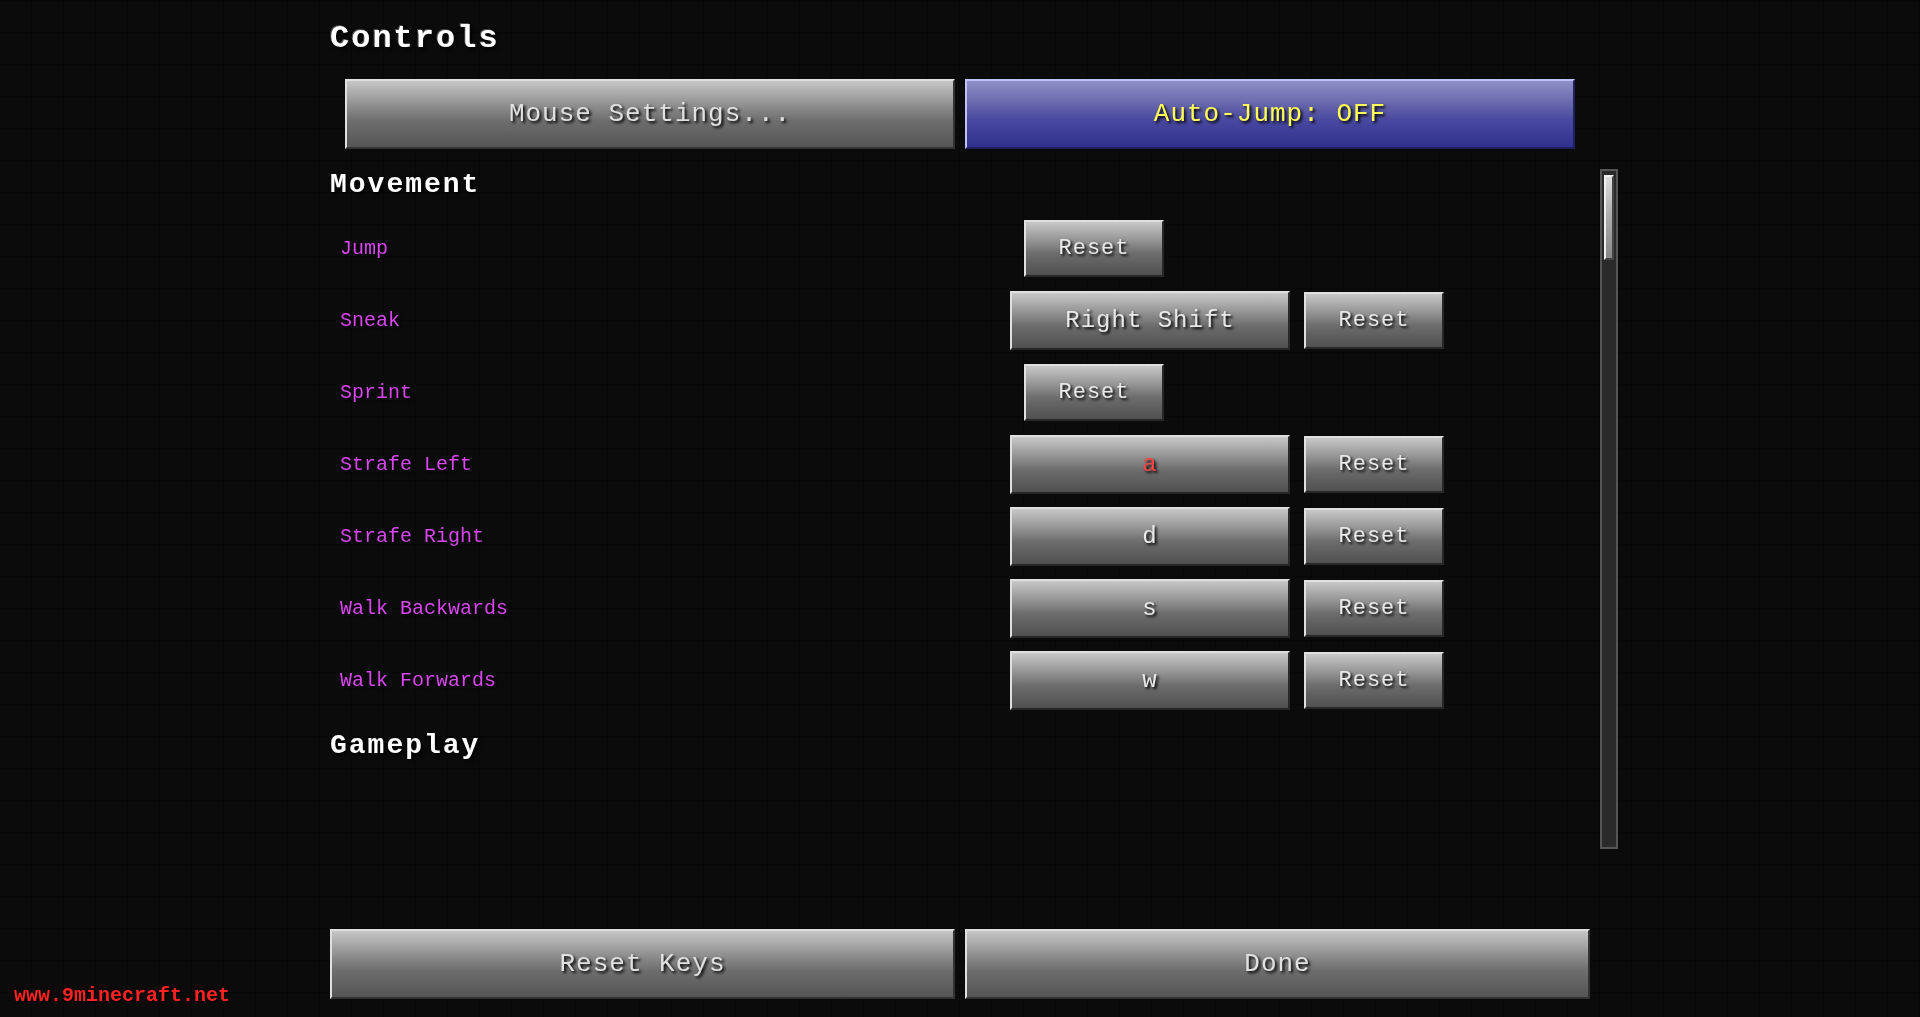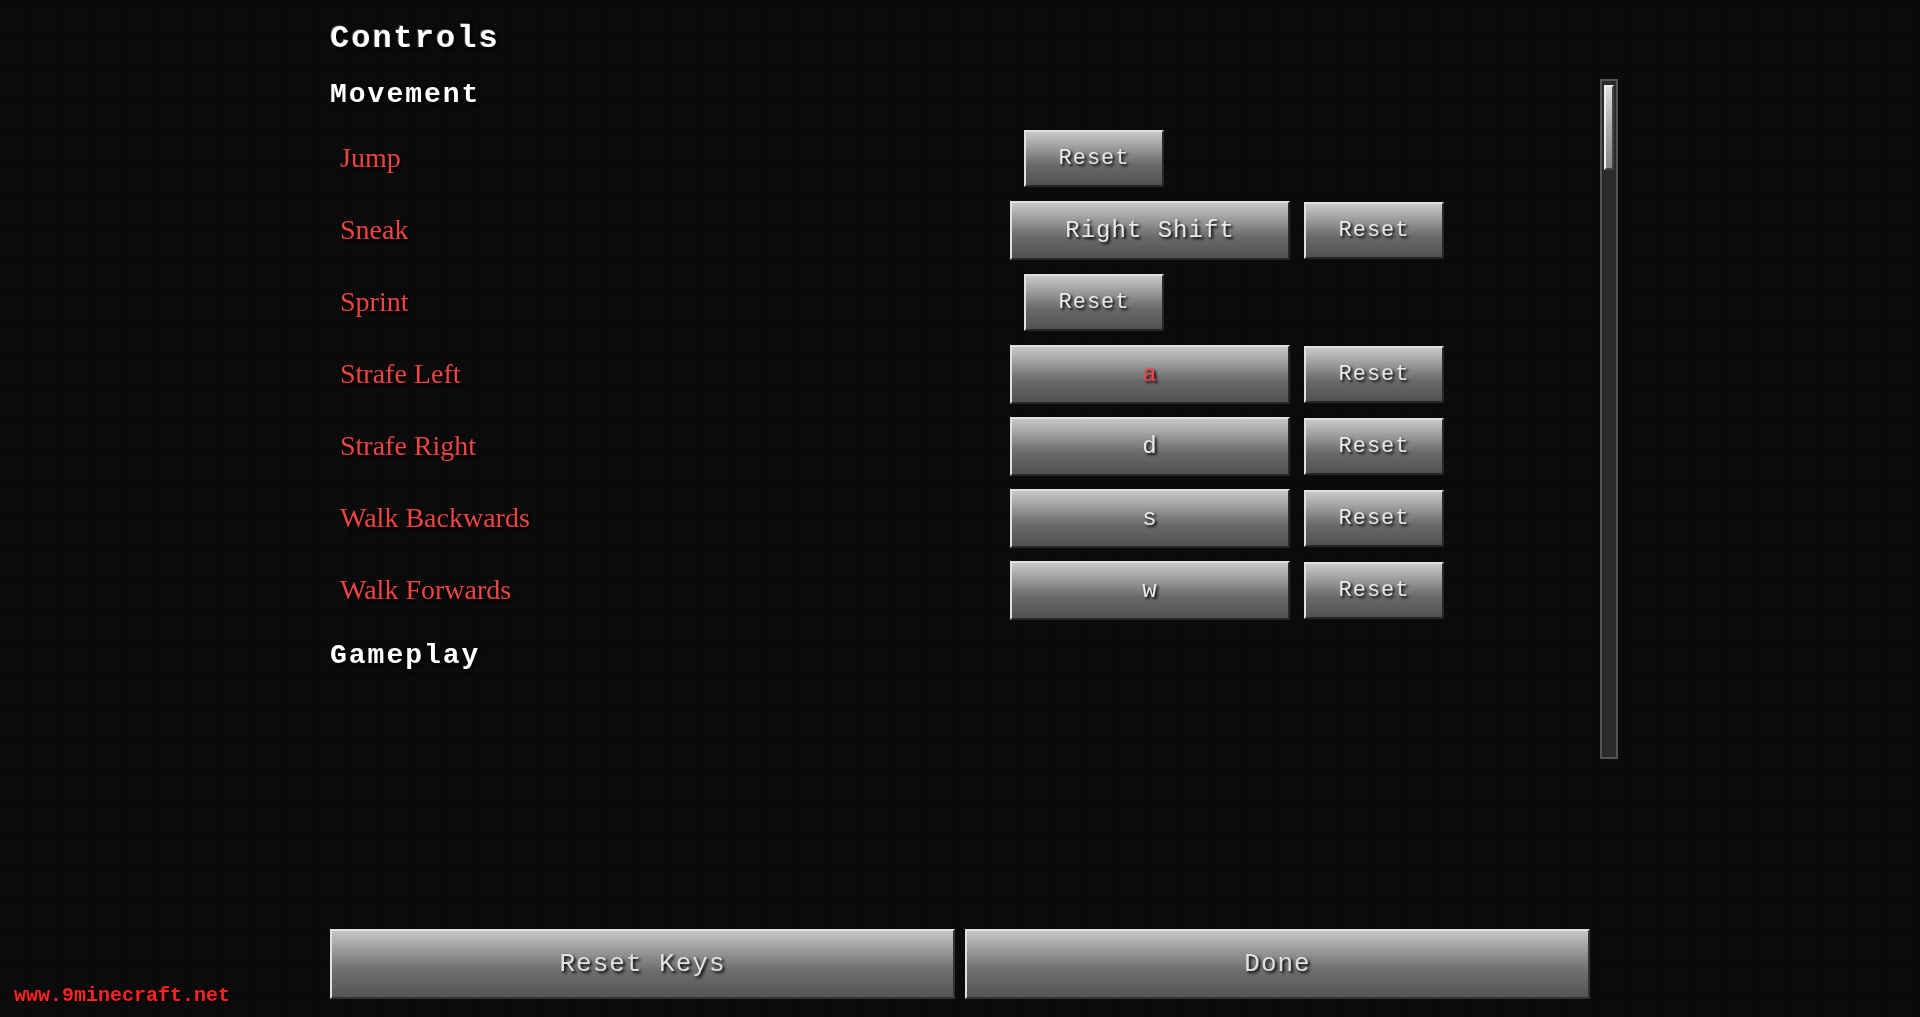--- a/index.html
+++ b/index.html
@@ -118,23 +118,23 @@
 
     .keybind-row {
       display: flex;
       align-items: center;
       margin-bottom: 12px;
       min-height: 60px;
     }
 
     .keybind-label {
       flex: 0 0 680px;
-      color: #ef4444;
-      font-size: 28px;
-      font-family: Liberation Serif, serif;
+      color: #d946ef;
+      font-size: 20px;
+      font-family: Liberation Mono, monospace;
       text-shadow: 2px 2px 3px #000;
       padding-left: 10px;
     }
 
     .keybind-key {
       flex: 0 0 280px;
       padding: 14px 10px;
       background: linear-gradient(180deg, #c8c8c8 0%, #8c8c8c 40%, #6c6c6c 60%, #505050 100%);
       border: none;
       border-top: 2px solid #e0e0e0;
@@ -235,20 +235,24 @@
     .main-content {
       position: relative;
     }
   </style>
 </head>
 <body>
 
 <div class="container">
   <h1 class="page-title">Controls</h1>
 
+  <div class="top-buttons">
+    <button class="btn-mouse-settings">Mouse Settings...</button>
+    <button class="btn-autojump">Auto-Jump: OFF</button>
+  </div>
 
   <div class="main-content">
     <div id="movement-section">
       <div class="section-header">Movement</div>
 
       <div class="keybind-row">
         <span class="keybind-label">Jump</span>
         <button class="btn-reset">Reset</button>
       </div>
 

